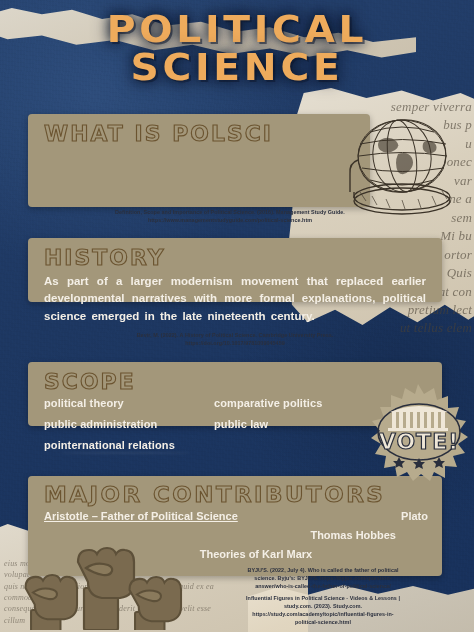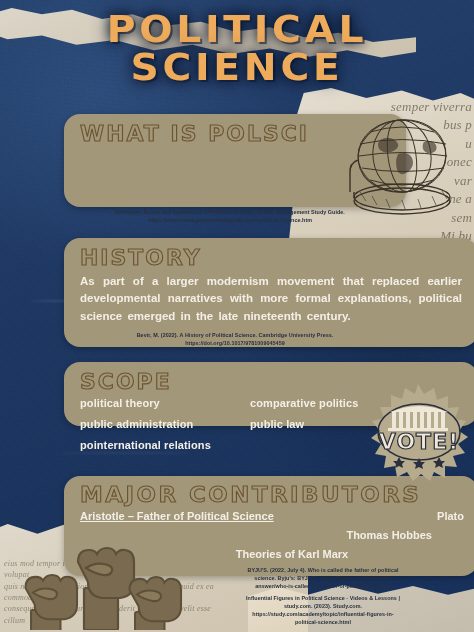--- a/index.html
+++ b/index.html
@@ -136,24 +136,23 @@
       2px 2px 0 rgba(20,30,55,.55);
     transform: scaleX(1.06);
   }
   .title-1 { font-size: 37px; }
   .title-2 { font-size: 37px; margin-top: 2px; }
 
   
   .card {
     position: absolute;
     background: #a3977a;
-    border-radius: 16px;
+    border-radius: 4px;
     box-shadow: 0 2px 6px rgba(0,0,0,.28);
     z-index: 4;
-    margin-left: 36px;
   }
   .card-inner { padding: 8px 14px 10px 16px; }
 
   .heading {
     font-family: "DejaVu Sans", sans-serif;
     font-weight: 700;
     font-size: 21px;
     letter-spacing: 2px;
     color: transparent;
     -webkit-text-stroke: 1.1px #6b5430;
@@ -314,21 +313,21 @@
   <div class="card" style="top:114px;left:28px;width:342px;height:93px;">
     <div class="card-inner">
       <div class="heading">WHAT IS POLSCI</div>
     </div>
   </div>
   <div class="citation" style="top:208px;left:40px;width:380px;">
     <div>Definition, Scope and Importance of Political Science. (2016). Management Study Guide.</div>
     <div>https://www.managementstudyguide.com/political-science.htm</div>
   </div>
 
-  <div class="card" style="top:238px;left:28px;width:414px;height:109px;">
+  <div class="card" style="top:238px;left:28px;width:414px;height:64px;">
     <div class="card-inner">
       <div class="heading">HISTORY</div>
       <div class="body-text" style="width:382px;">As part of a larger modernism movement that replaced earlier developmental narratives with more formal explanations, political science emerged in the late nineteenth century.</div>
     </div>
   </div>
   <div class="citation" style="top:331px;left:40px;width:390px;">
     <div>Bevir, M. (2022). A History of Political Science. Cambridge University Press.</div>
     <div>https://doi.org/10.1017/9781009045459</div>
   </div>
 

